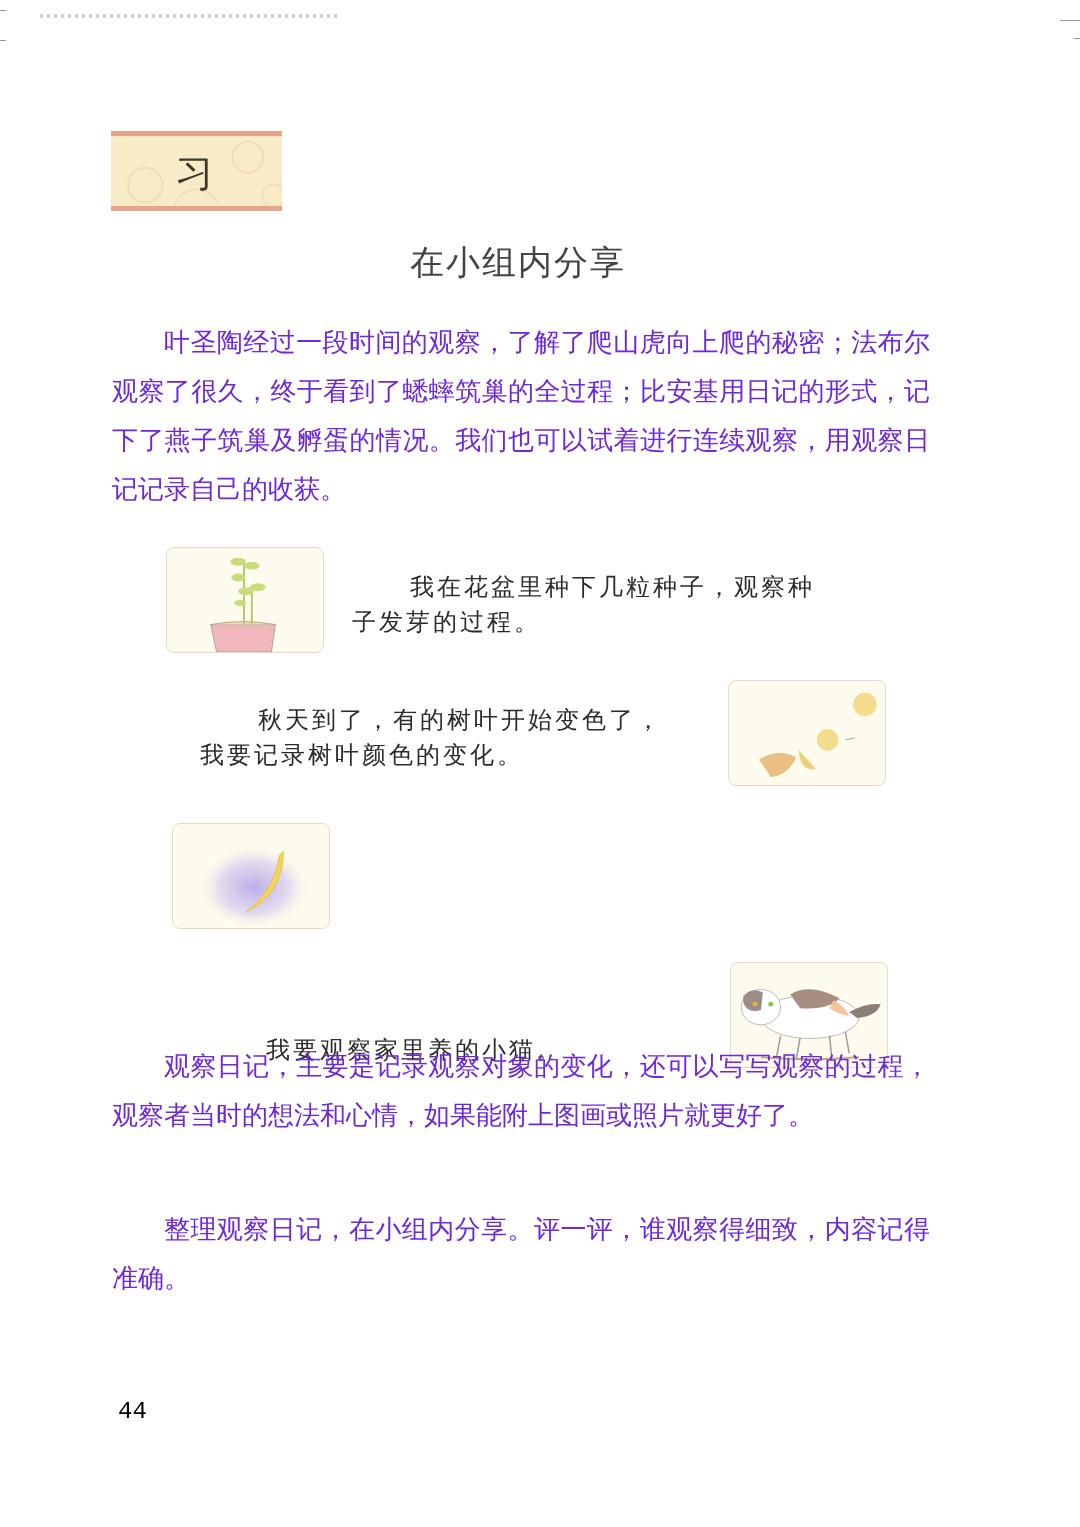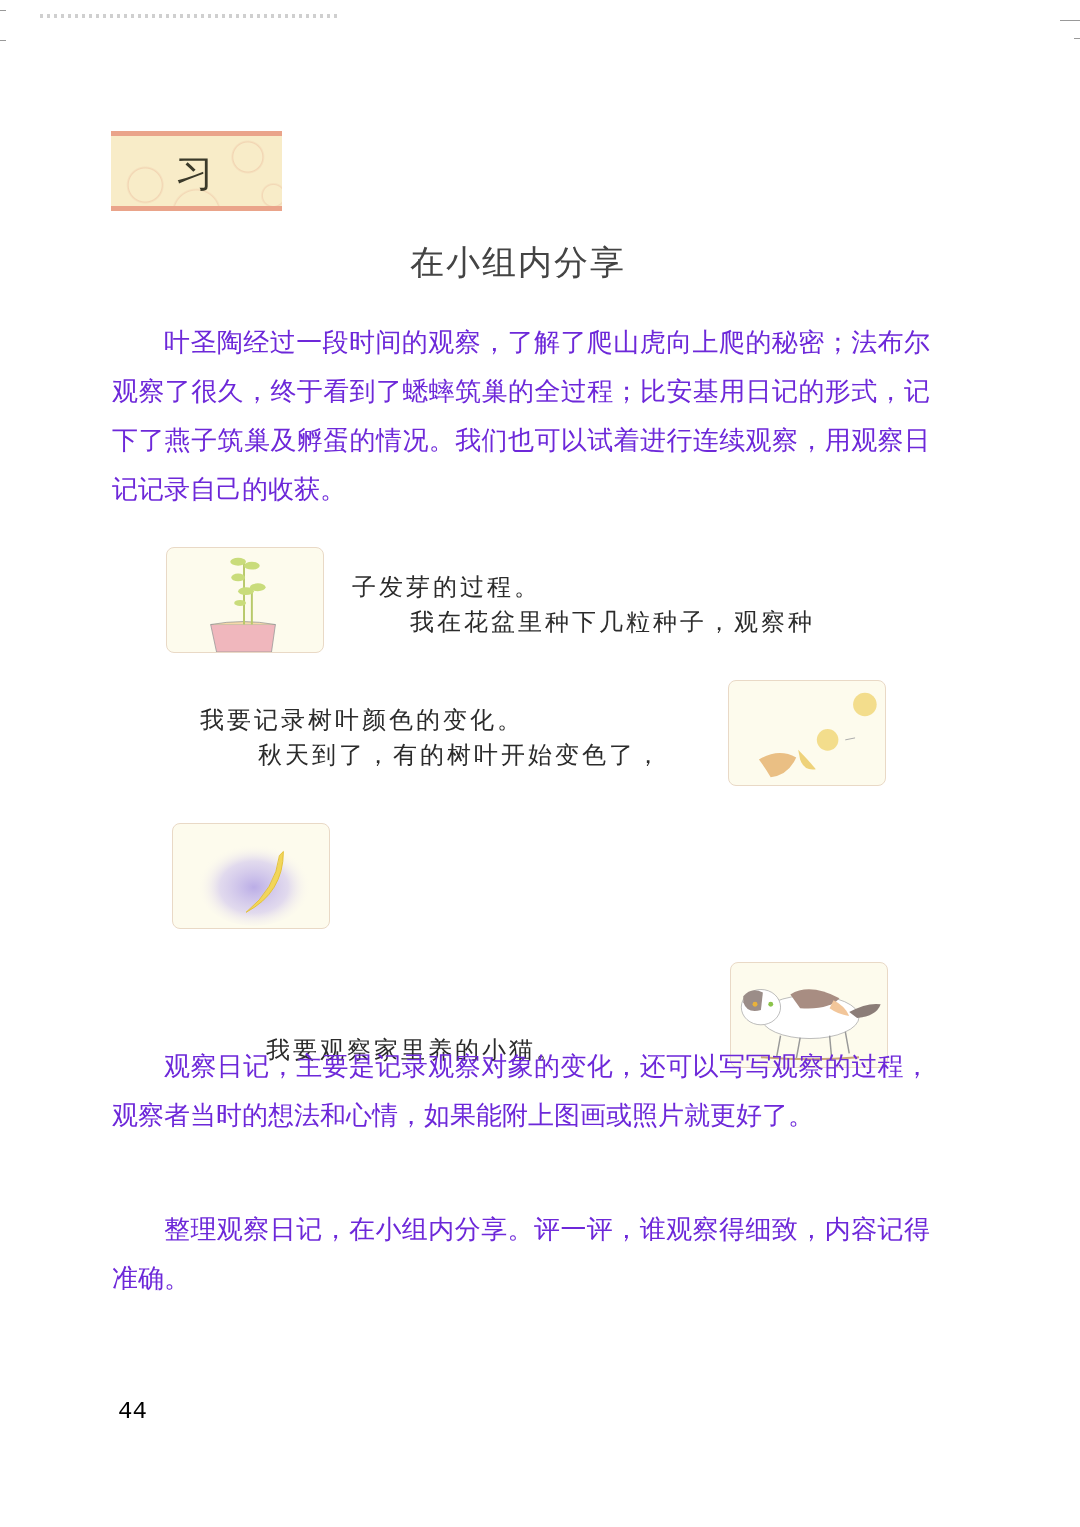--- a/index.html
+++ b/index.html
@@ -103,27 +103,27 @@
     <path d="M86 78 L86 42" stroke="#b8c96a" stroke-width="2" fill="none"></path>
     <ellipse cx="72" cy="14" rx="8" ry="4" fill="#c9dc7b"></ellipse>
     <ellipse cx="86" cy="18" rx="8" ry="4" fill="#c9dc7b"></ellipse>
     <ellipse cx="72" cy="30" rx="7" ry="4" fill="#c9dc7b"></ellipse>
     <ellipse cx="80" cy="44" rx="8" ry="4" fill="#c9dc7b"></ellipse>
     <ellipse cx="92" cy="40" rx="8" ry="4" fill="#c9dc7b"></ellipse>
     <ellipse cx="74" cy="56" rx="6" ry="3" fill="#c9dc7b"></ellipse>
   </svg>
 </div>
 <div class="bubble-text" style="left:352px;top:570px;">
+  <div style="text-indent:58px;">我在花盆里种下几粒种子，观察种</div>
   <div>子发芽的过程。</div>
-  <div style="text-indent:58px;">我在花盆里种下几粒种子，观察种</div>
 </div>
 
 <div class="bubble-text" style="left:200px;top:703px;">
+  <div style="text-indent:58px;">秋天到了，有的树叶开始变色了，</div>
   <div>我要记录树叶颜色的变化。</div>
-  <div style="text-indent:58px;">秋天到了，有的树叶开始变色了，</div>
 </div>
 <div class="card" style="left:728px;top:680px;">
   <svg viewBox="0 0 158 106">
     <circle cx="138" cy="24" r="12" fill="#f1d77a" opacity=".85"></circle>
     <circle cx="100" cy="60" r="11" fill="#f1d77a" opacity=".85"></circle>
     <path d="M70 70 Q80 80 88 90 Q76 92 72 80 Z" fill="#eed27a"></path>
     <path d="M30 80 Q50 68 68 78 Q60 96 42 98 Q36 88 30 80 Z" fill="#e8b878" opacity=".9"></path>
     <path d="M118 60 L128 58" stroke="#aaa" stroke-width="1"></path>
   </svg>
 </div>

